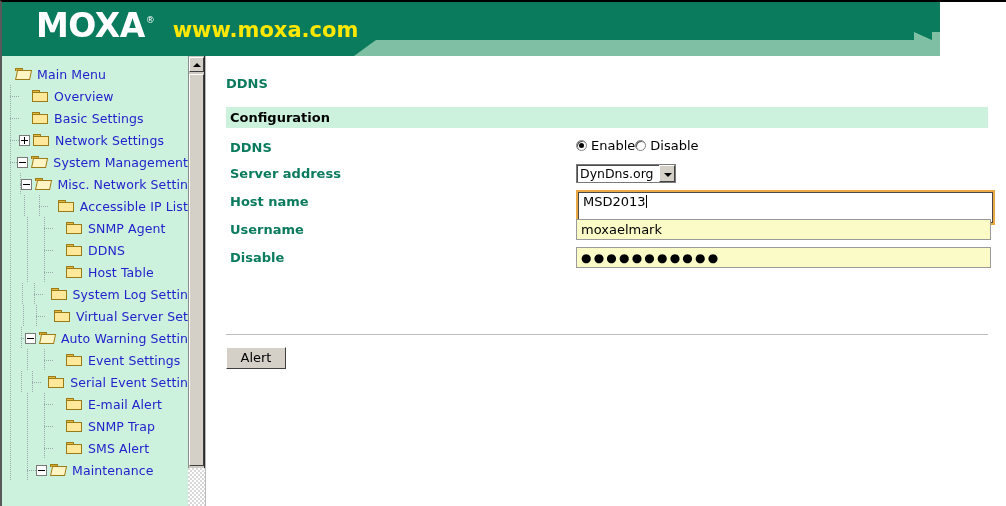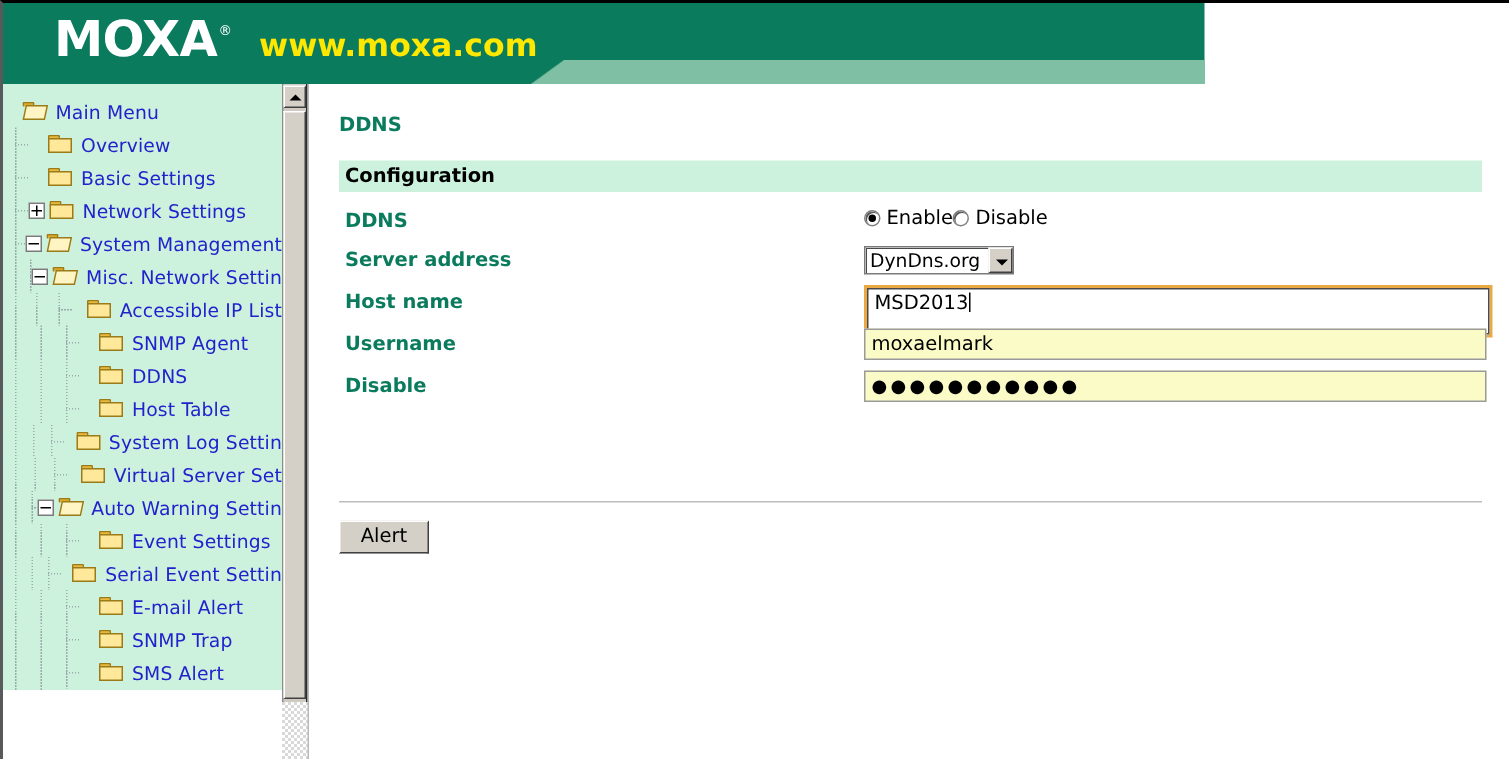--- a/index.html
+++ b/index.html
@@ -24,21 +24,21 @@
     box-sizing: border-box;
     border-top: 2px solid #000000;
     border-left: 2px solid #58595b;
     background: #ffffff;
   }
 
   
   #banner {
     position: absolute;
     left: 0; top: 0;
-    width: 801px;
+    width: 938px;
     height: 54px;
     background: #0b7b5e;
     overflow: hidden;
   }
   
   #banner-band {
     position: absolute;
     left: 0; top: 38px;
     width: 1004px; height: 16px;
     background: #7fc0a4;
@@ -97,21 +97,21 @@
     font-size: 21px;
     margin-left: 19px;
     line-height: 22px;
   }
 
   
   #sidebar {
     position: absolute;
     left: 0; top: 54px;
     width: 186px;
-    height: 404px;
+    height: 450px;
     background: #ccf2dd;
     overflow: hidden;
   }
   #tree {
     position: absolute;
     left: 0; top: 7px;
     width: 186px;
   }
   .tree-row {
     height: 22px;

